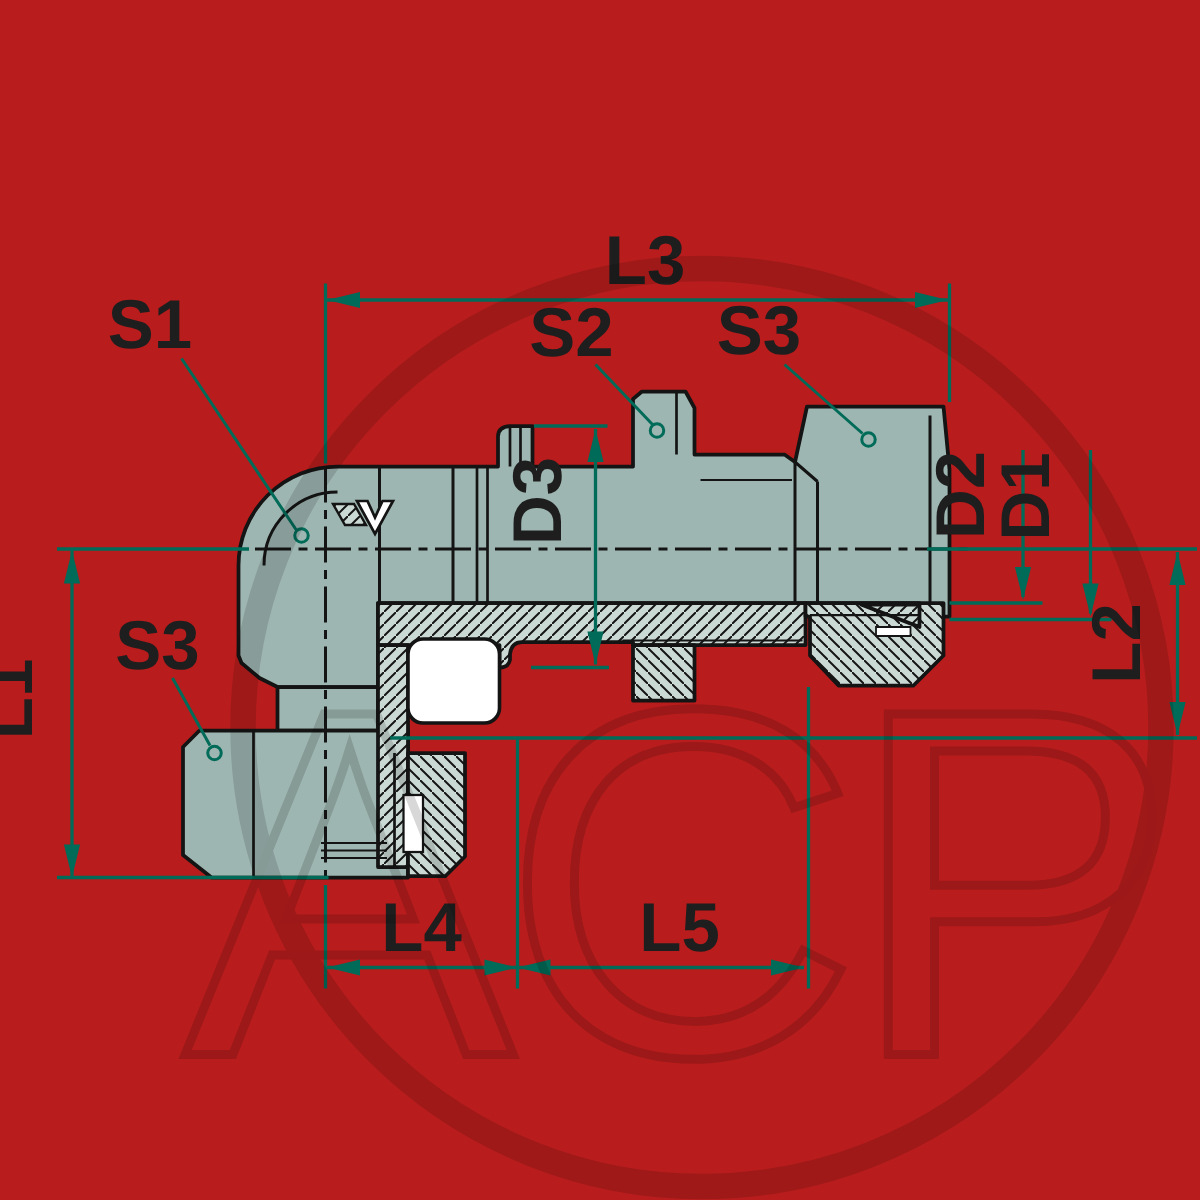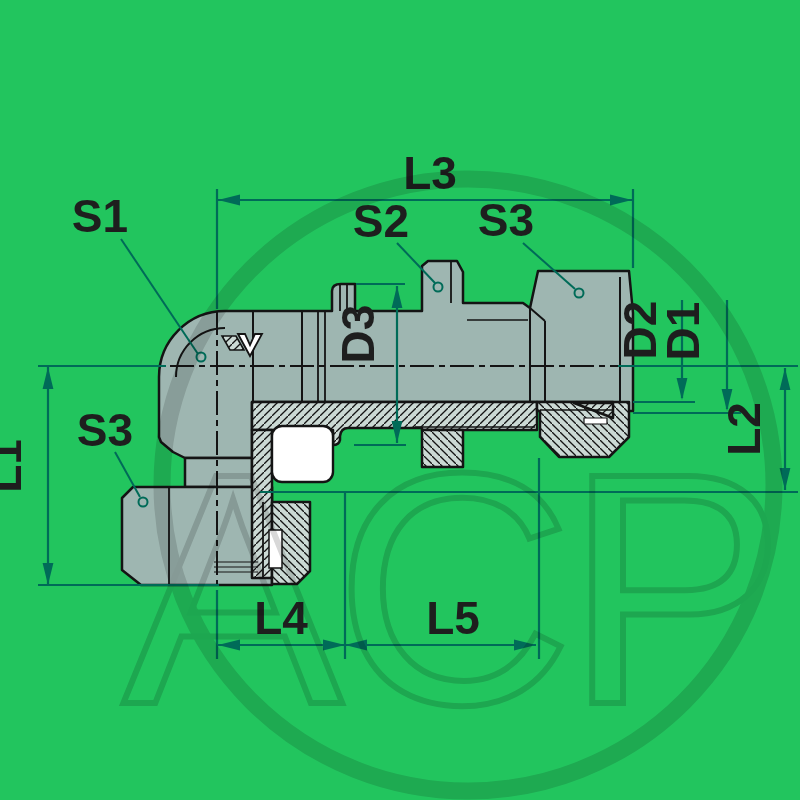--- a/index.html
+++ b/index.html
@@ -1,16 +1,16 @@
 <!DOCTYPE html>
 <html><head>
 <meta charset="utf-8">
 <style>
   html,body{margin:0;padding:0;background:#ffffff;}
-  #stage{position:relative;width:800px;height:800px;background:#22c55e;overflow:hidden;}
+  #stage{position:relative;width:800px;height:800px;background:#b91c1c;overflow:hidden;}
   svg{display:block;}
   .lbl{font-family:"Liberation Sans","DejaVu Sans",sans-serif;font-weight:600;font-size:46px;fill:#1e1e1e;}
   .wm-text{font-family:"Liberation Sans","DejaVu Sans",sans-serif;font-weight:400;font-size:330px;
            fill:none;stroke:#d8d8d8;stroke-width:6;letter-spacing:-8px;}
   .outline{stroke:#141414;stroke-width:2.5;stroke-linejoin:round;}
   .thin{stroke:#141414;stroke-linecap:butt;}
   .dim{stroke:#006b58;stroke-width:2.2;fill:none;}
   .dimthin{stroke:#006b58;stroke-width:2;fill:none;}
   .arrow{fill:#006b58;stroke:none;}
   .cl{stroke:#141414;stroke-width:2;stroke-dasharray:24 5 6 5;fill:none;}

